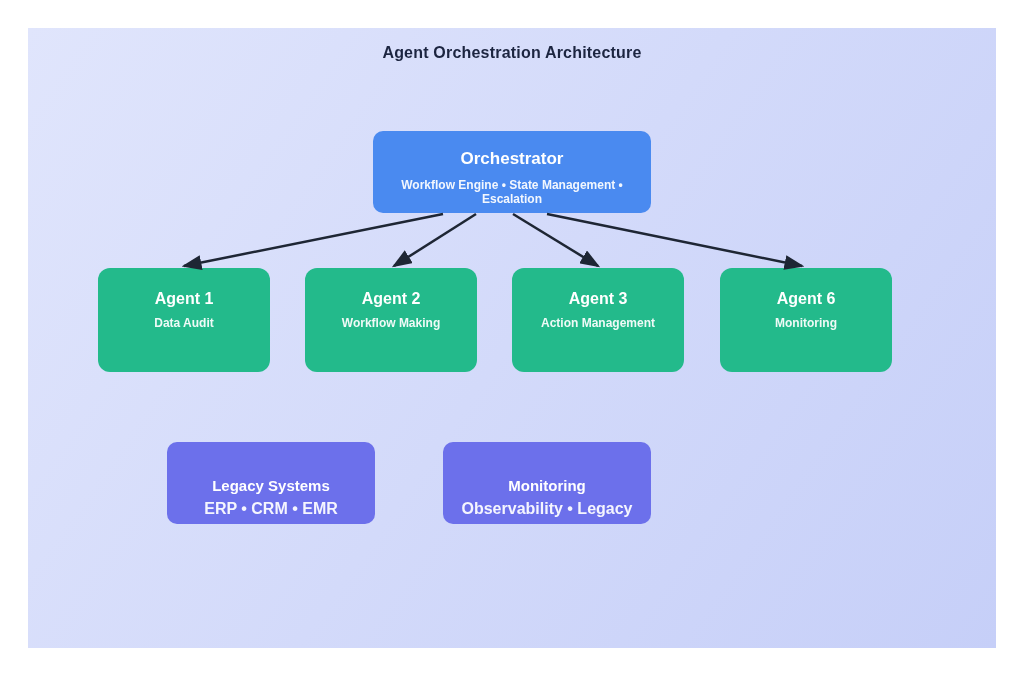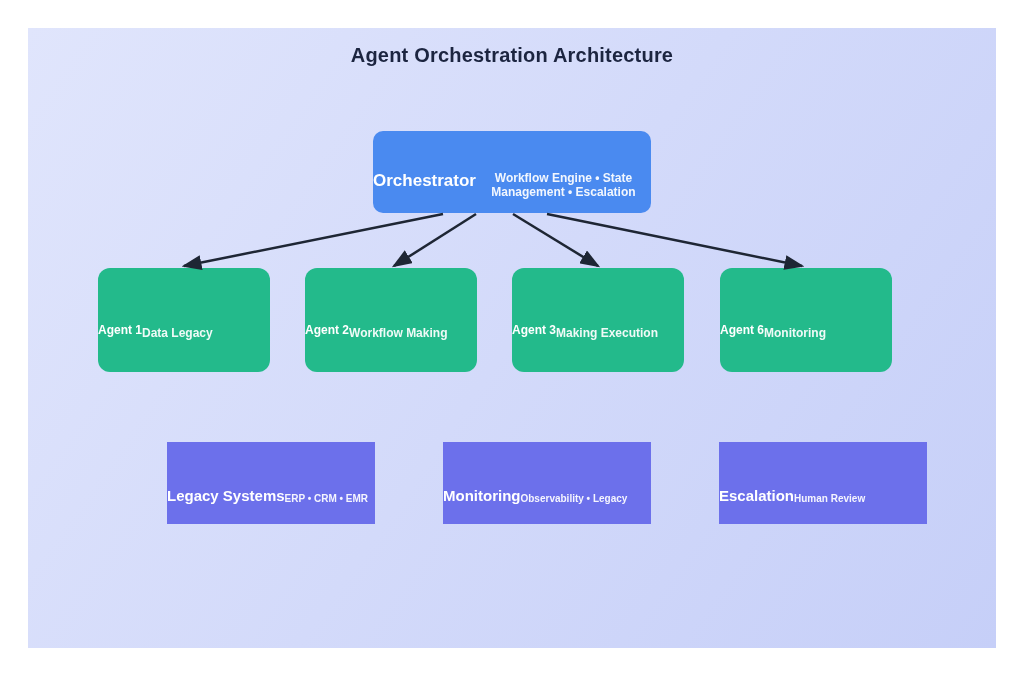--- a/index.html
+++ b/index.html
@@ -17,35 +17,35 @@
   .canvas {
     position: absolute;
     left: 28px; top: 28px;
     width: 968px; height: 620px;
     background: linear-gradient(125deg, var(--bg-start) 0%, var(--bg-end) 100%);
   }
   .diagram-title {
     position: absolute;
     left: 0; top: 44px; width: 1024px;
     text-align: center;
-    font-size: 20px;
+    font-size: 16px;
     font-weight: bold;
     color: var(--title-color);
     letter-spacing: 0.2px;
   }
   .arrows {
     position: absolute; left: 0; top: 0;
     width: 1024px; height: 678px;
     z-index: 5;
     pointer-events: none;
   }
   .node {
     position: absolute;
     display: flex;
-    flex-direction: row;
+    flex-direction: column;
     align-items: center;
     text-align: center;
     color: #ffffff;
     z-index: 2;
   }
   .node .node-title { font-weight: bold; }
   .node .node-subtitle { color: rgba(255,255,255,0.93); font-weight: bold; }
 
   .orchestrator {
     left: 373px; top: 131px;
@@ -57,36 +57,37 @@
   .orchestrator .node-title { font-size: 17px; line-height: 21px; }
   .orchestrator .node-subtitle { font-size: 12px; line-height: 14px; margin-top: 9px; }
 
   .agent {
     top: 268px;
     width: 172px; height: 104px;
     background: var(--agent-fill);
     border-radius: 12px;
     padding-top: 20px;
   }
-  .agent .node-title { font-size: 12px; line-height: 22px; }
+  .agent .node-title { font-size: 16px; line-height: 22px; }
   .agent .node-subtitle { font-size: 12px; line-height: 14px; margin-top: 6px; }
   .agent-1 { left: 98px;  }
   .agent-2 { left: 305px; text-align: right; }
   .agent-3 { left: 512px; align-items: center; }
   .agent-4 { left: 720px; }
 
   .service {
     top: 442px;
     width: 208px; height: 82px;
     background: var(--service-fill);
-    border-radius: 0;
+    border-radius: 10px;
     padding-top: 25px;
+    justify-content: center;
   }
   .service .node-title { font-size: 15px; line-height: 19px; }
-  .service .node-subtitle { font-size: 10px; line-height: 14px; margin-top: 7px; }
+  .service .node-subtitle { font-size: 16px; line-height: 14px; margin-top: 7px; }
   .service-1 { left: 167px; }
   .service-2 { left: 443px; }
   .service-3 { left: 719px; }
 </style>
 </head>
 <body>
 
 <div class="page">
   <div class="canvas"></div>
 
@@ -104,40 +105,36 @@
     <line x1="547" y1="214" x2="802" y2="266" stroke="#1e2634" stroke-width="2.5" marker-end="url(#ah)"></line>
   </svg>
 
   <div class="node orchestrator">
     <div class="node-title">Orchestrator</div>
     <div class="node-subtitle">Workflow Engine • State Management • Escalation</div>
   </div>
 
   <div class="node agent agent-1">
     <div class="node-title">Agent 1</div>
-    <div class="node-subtitle">Data Legacy</div>
+    <div class="node-subtitle">Data Audit</div>
   </div>
   <div class="node agent agent-2">
     <div class="node-title">Agent 2</div>
     <div class="node-subtitle">Workflow Making</div>
   </div>
   <div class="node agent agent-3">
     <div class="node-title">Agent 3</div>
-    <div class="node-subtitle">Making Execution</div>
+    <div class="node-subtitle">Action Management</div>
   </div>
   <div class="node agent agent-4">
     <div class="node-title">Agent 6</div>
     <div class="node-subtitle">Monitoring</div>
   </div>
 
   <div class="node service service-1">
     <div class="node-title">Legacy Systems</div>
     <div class="node-subtitle">ERP • CRM • EMR</div>
   </div>
   <div class="node service service-2">
     <div class="node-title">Monitoring</div>
     <div class="node-subtitle">Observability • Legacy</div>
   </div>
-  <div class="node service service-3">
-    <div class="node-title">Escalation</div>
-    <div class="node-subtitle">Human Review</div>
-  </div>
 </div>
 
 </body></html>

